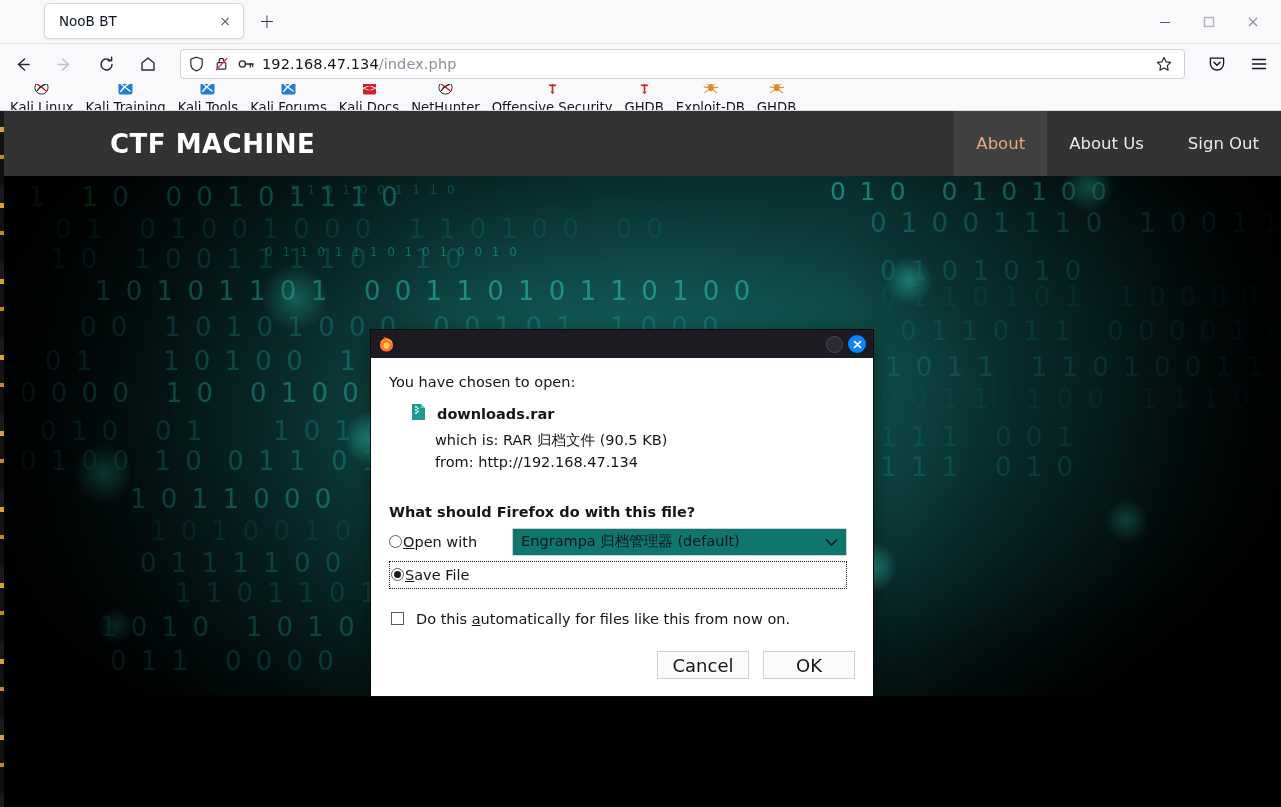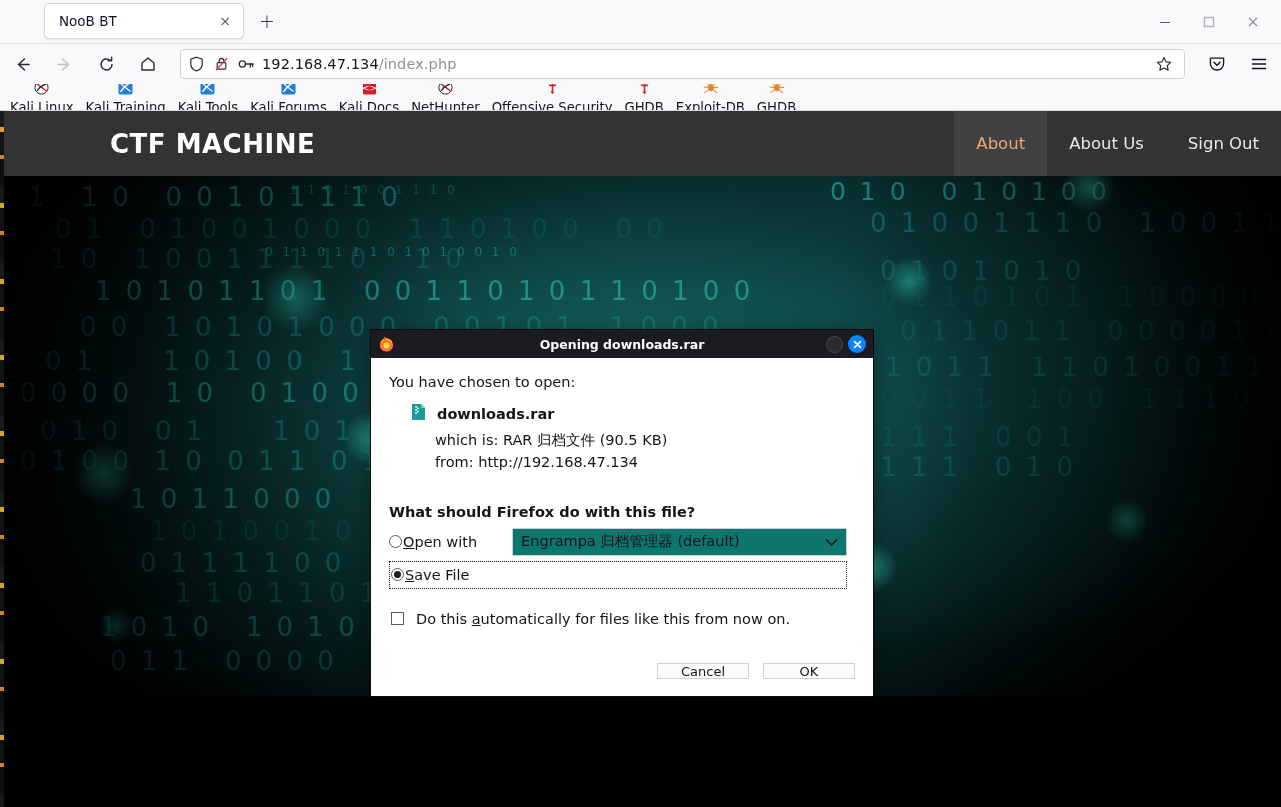--- a/index.html
+++ b/index.html
@@ -208,23 +208,23 @@
   }
   .selectbox .chev { margin-left: auto; }
   .saverow { border: 1px dotted #1c1b22; padding: 1px 0 1px 1px; margin-top: 5px; }
   .chkrow { display: flex; align-items: center; margin-top: 22px; padding-left: 2px; gap: 12px; }
   .chkbox { width: 13px; height: 13px; border: 1px solid #5b5b66; background: #fff; flex: 0 0 13px; }
   .dlg-foot {
     display: flex; justify-content: flex-end; gap: 14px;
     padding: 0 18px 17px 18px;
   }
   .dlgbtn {
-    min-width: 92px; height: 16px;
+    min-width: 92px; height: 28px;
     border: 1px solid #cfcfd8; background: #fbfbfb;
-    font-size: 13px; color: #15141a;
+    font-size: 18px; color: #15141a;
     display: flex; align-items: center; justify-content: center;
   }
 </style>
 </head>
 <body>
 
 <div id="browser">
 
   <div class="tabstrip">
     <div class="tab">
@@ -453,21 +453,20 @@
     <div class="dialog">
       <div class="dlg-title">
         <span class="dlg-ff">
           <svg width="17" height="17" viewBox="0 0 17 17">
             <circle cx="8.5" cy="9" r="6.6" fill="#ff7139"></circle>
             <path d="M8.5 2.4 C5 2.4 2.6 4.6 2.2 7.6 C3.5 4.7 6.6 3.3 9.4 4.1 C11.6 4.8 13.2 6.2 14.3 8.2 C14.2 5.1 11.7 2.4 8.5 2.4 Z" fill="#ffb822"></path>
             <path d="M5.2 1.4 C6.2 2.6 6.6 3.6 6.6 4.6 C7.6 3.5 8.3 2.4 8.1 1 C7.1 0.9 6.1 1.1 5.2 1.4 Z" fill="#ff4f00"></path>
             <circle cx="8.5" cy="9.6" r="3.1" fill="#ffd93b"></circle>
           </svg>
         </span>
-        <span class="dlg-title-text">Opening downloads.rar</span>
         <span class="dlg-btns">
           <span class="dlg-min"></span>
           <span class="dlg-close">
             <svg width="11" height="11" viewBox="0 0 11 11">
                 <path d="M2.6 2.6 L8.4 8.4 M8.4 2.6 L2.6 8.4" stroke="#ffffff" stroke-width="1.8" stroke-linecap="round"></path>
               </svg>
           </span>
         </span>
       </div>
 

